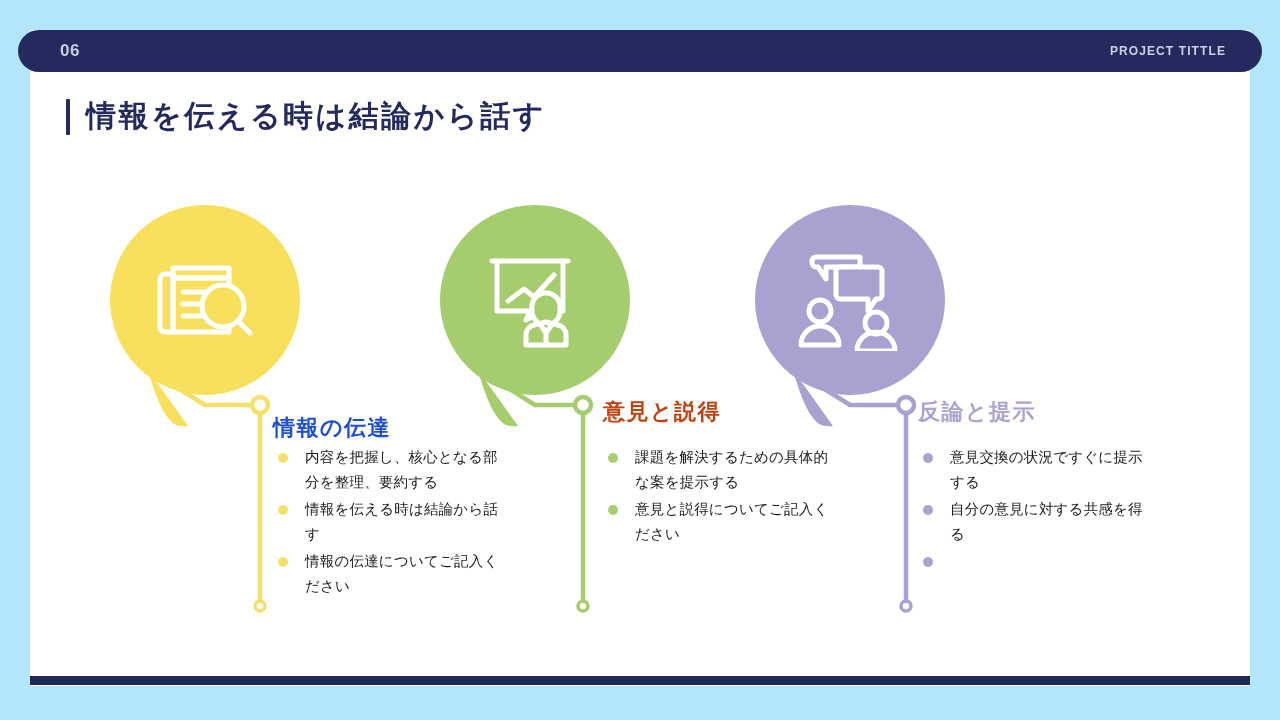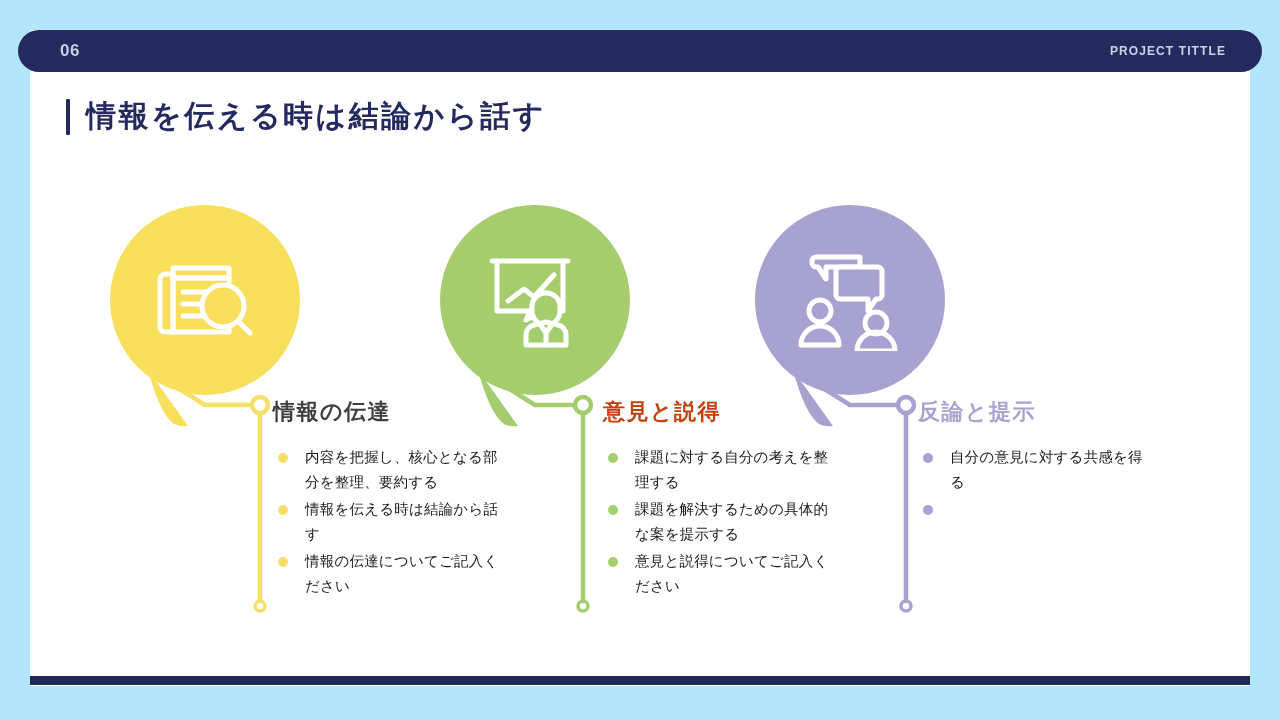--- a/index.html
+++ b/index.html
@@ -123,21 +123,21 @@
     color: #1a1a1a;
     letter-spacing: 0.2px;
   }
   .bullet-dot {
     position: absolute;
     left: 0; top: 7.5px;
     width: 10px; height: 10px;
     border-radius: 50%;
   }
   
-  .c0 .col-heading { color: #404040; }
+  .c0 .col-heading { color: #1d4ed8; margin-top: 16px; }
   .c1 .col-heading { color: #c2410c; }
   .c2 .col-heading { color: #a8a3d0; }
   .c0 .bullet-dot { background: #f5e06a; }
   .c1 .bullet-dot { background: #a8cf6e; }
   .c2 .bullet-dot { background: #a8a3d0; }
   .c0 .bubble { background: #f8df5c; }
   .c1 .bubble { background: #a5cd6e; }
   .c2 .bubble { background: #a8a2d1; }
 </style>
 </head>
@@ -219,24 +219,20 @@
         <path d="M64 44 a14 14 0 0 1 14 14 v4 a14 14 0 0 1 -28 0 v-4 a14 14 0 0 1 14 -14 z" fill="#a5cd6e"></path>
         <path d="M44 96 v-10 a10 10 0 0 1 8 -10 l12 -3 l12 3 a10 10 0 0 1 8 10 v10 z" fill="#a5cd6e"></path>
         <path d="M58 75 l6 9 l6 -9"></path>
         <line x1="64" y1="84" x2="64" y2="96"></line>
       </svg>
     </div>
     <div class="col-heading">意見と説得</div>
     <ul class="bullet-list">
       <li class="bullet-item">
         <span class="bullet-dot"></span>
-        <span>課題に対する自分の考えを整理する</span>
-      </li>
-      <li class="bullet-item">
-        <span class="bullet-dot"></span>
         <span>課題を解決するための具体的な案を提示する</span>
       </li>
       <li class="bullet-item">
         <span class="bullet-dot"></span>
         <span>意見と説得についてご記入ください</span>
       </li>
     </ul>
   </div>
 
   <div class="column c2" id="col-2">
@@ -257,20 +253,24 @@
         <circle cx="24" cy="62" r="11"></circle>
         <path d="M5 96 a19 19 0 0 1 38 0 z"></path>
         <circle cx="80" cy="74" r="11"></circle>
         <path d="M61 102 a19 19 0 0 1 38 0 z"></path>
       </svg>
     </div>
     <div class="col-heading">反論と提示</div>
     <ul class="bullet-list">
       <li class="bullet-item">
         <span class="bullet-dot"></span>
+        <span>意見交換の状況ですぐに提示する</span>
+      </li>
+      <li class="bullet-item">
+        <span class="bullet-dot"></span>
         <span>自分の意見に対する共感を得る</span>
       </li>
       <li class="bullet-item">
         <span class="bullet-dot"></span>
       </li>
     </ul>
   </div>
 
 </div>
 

